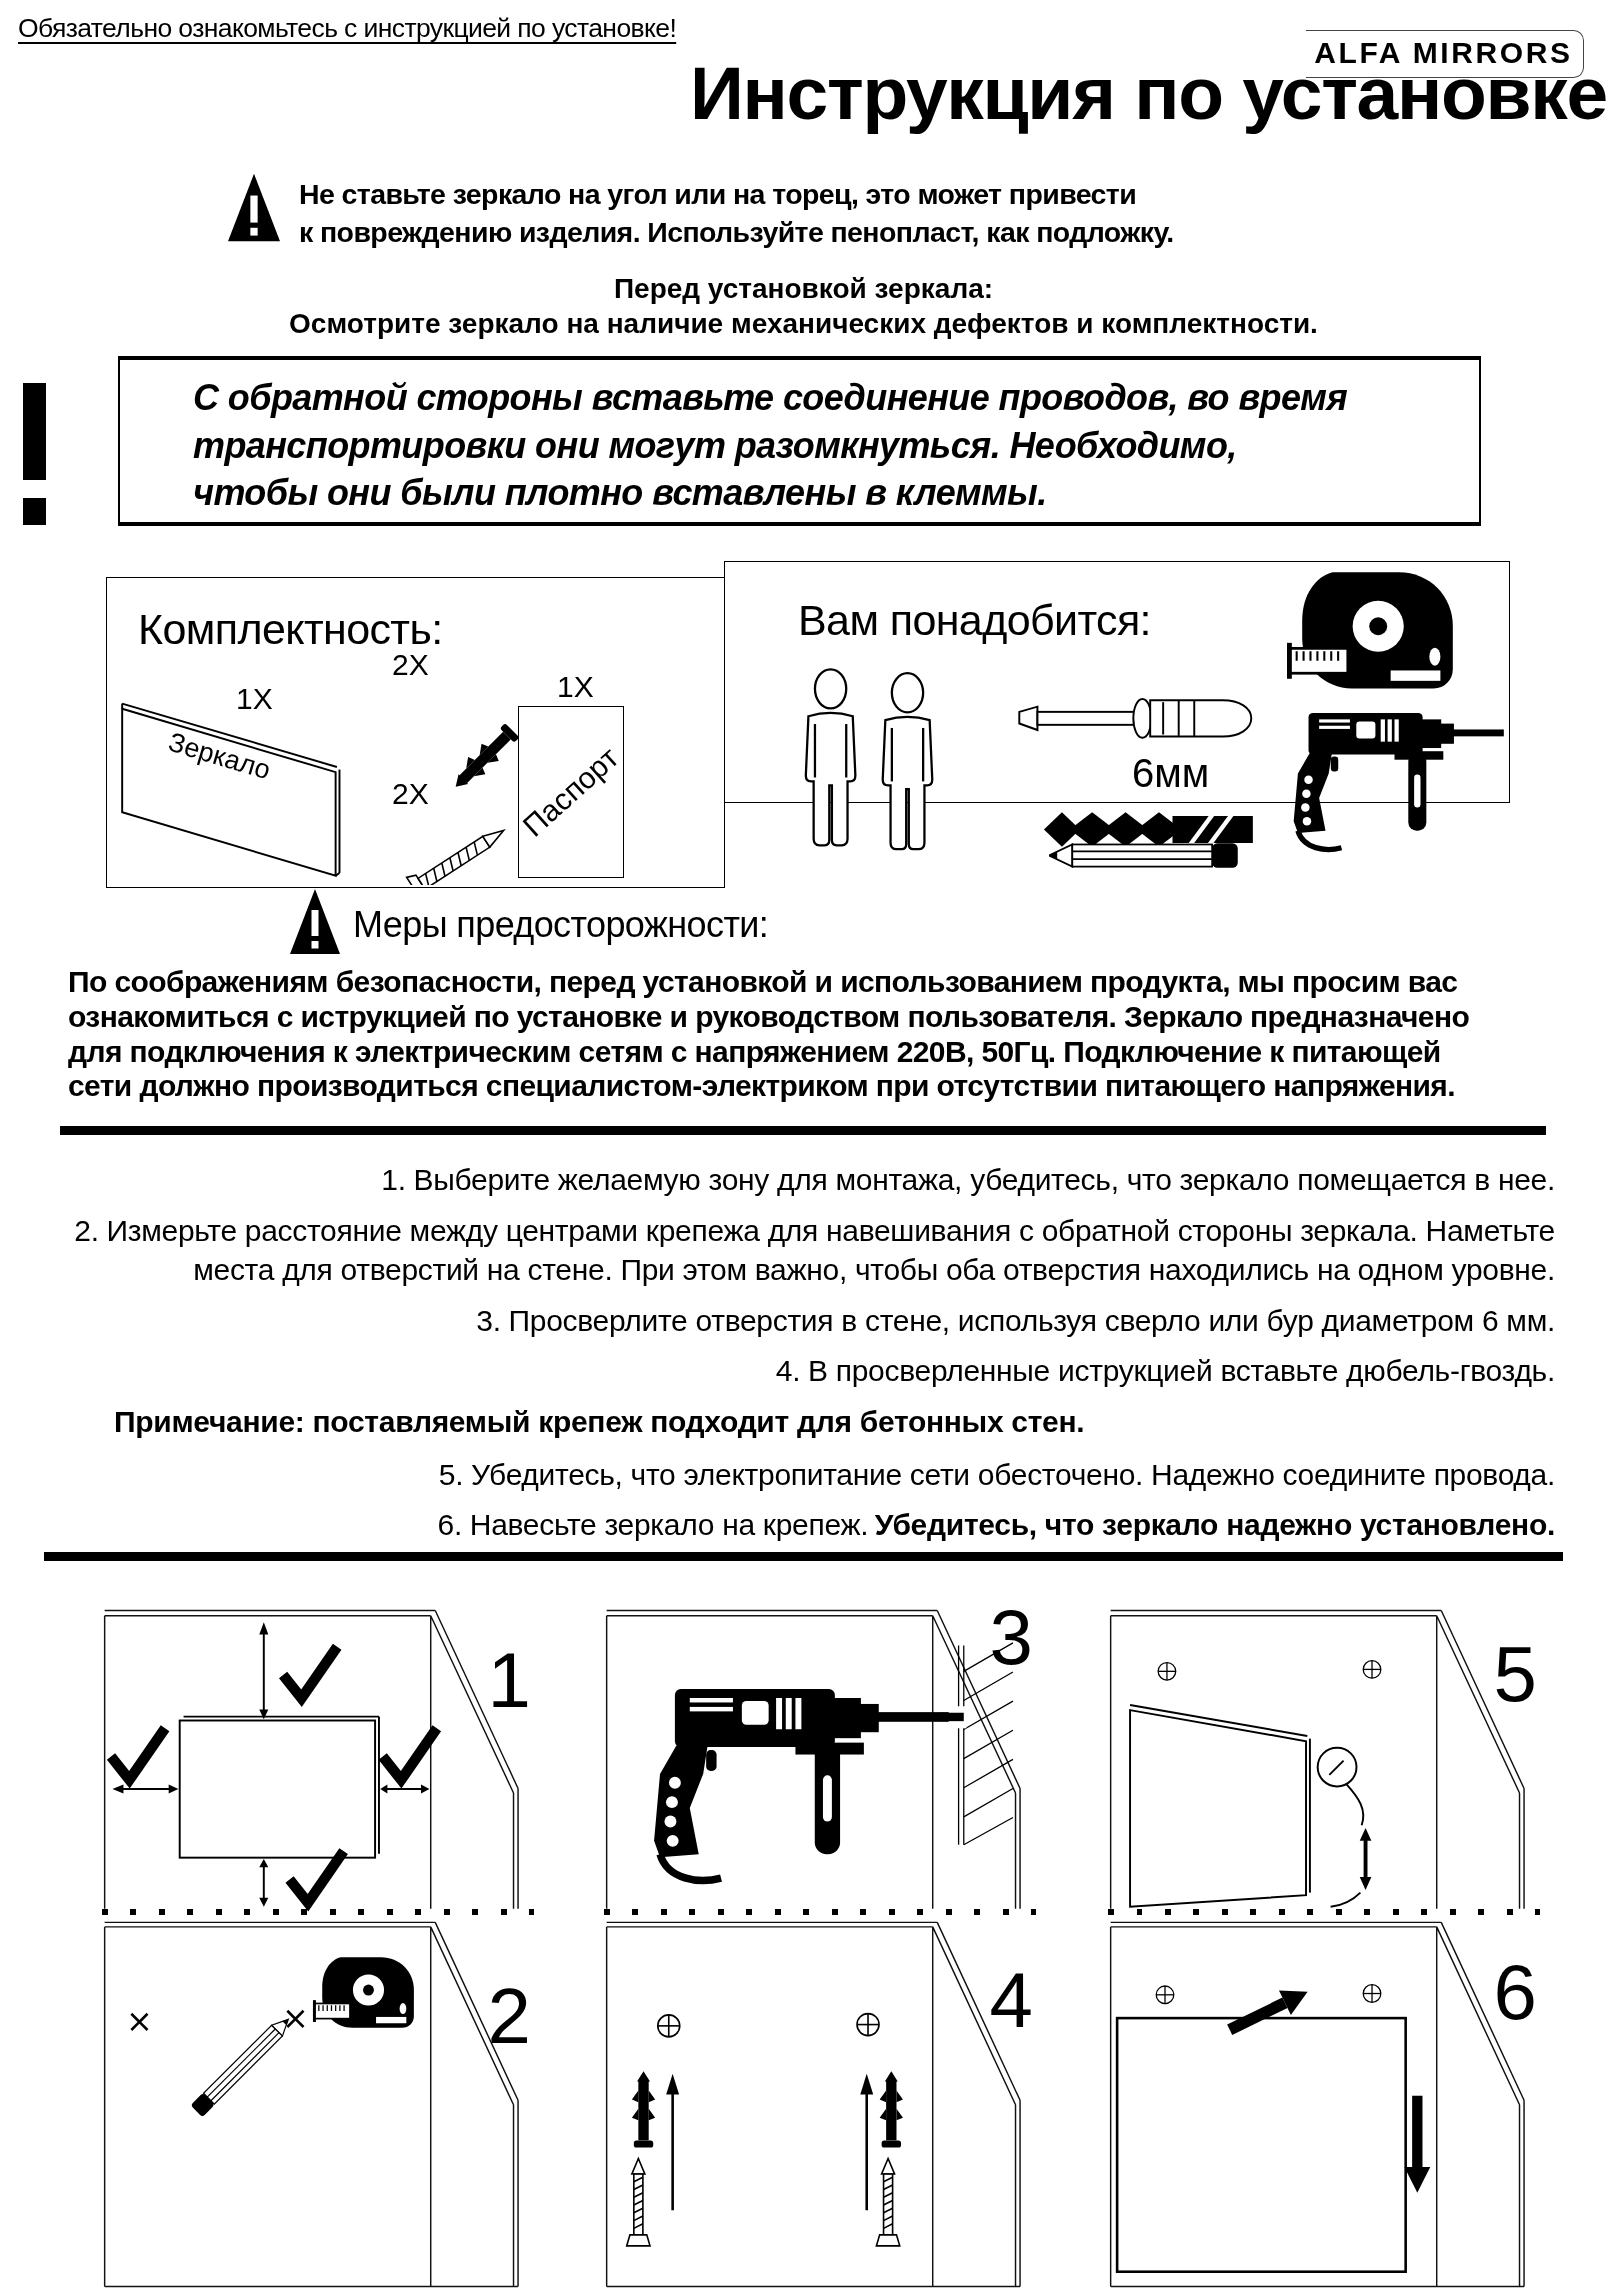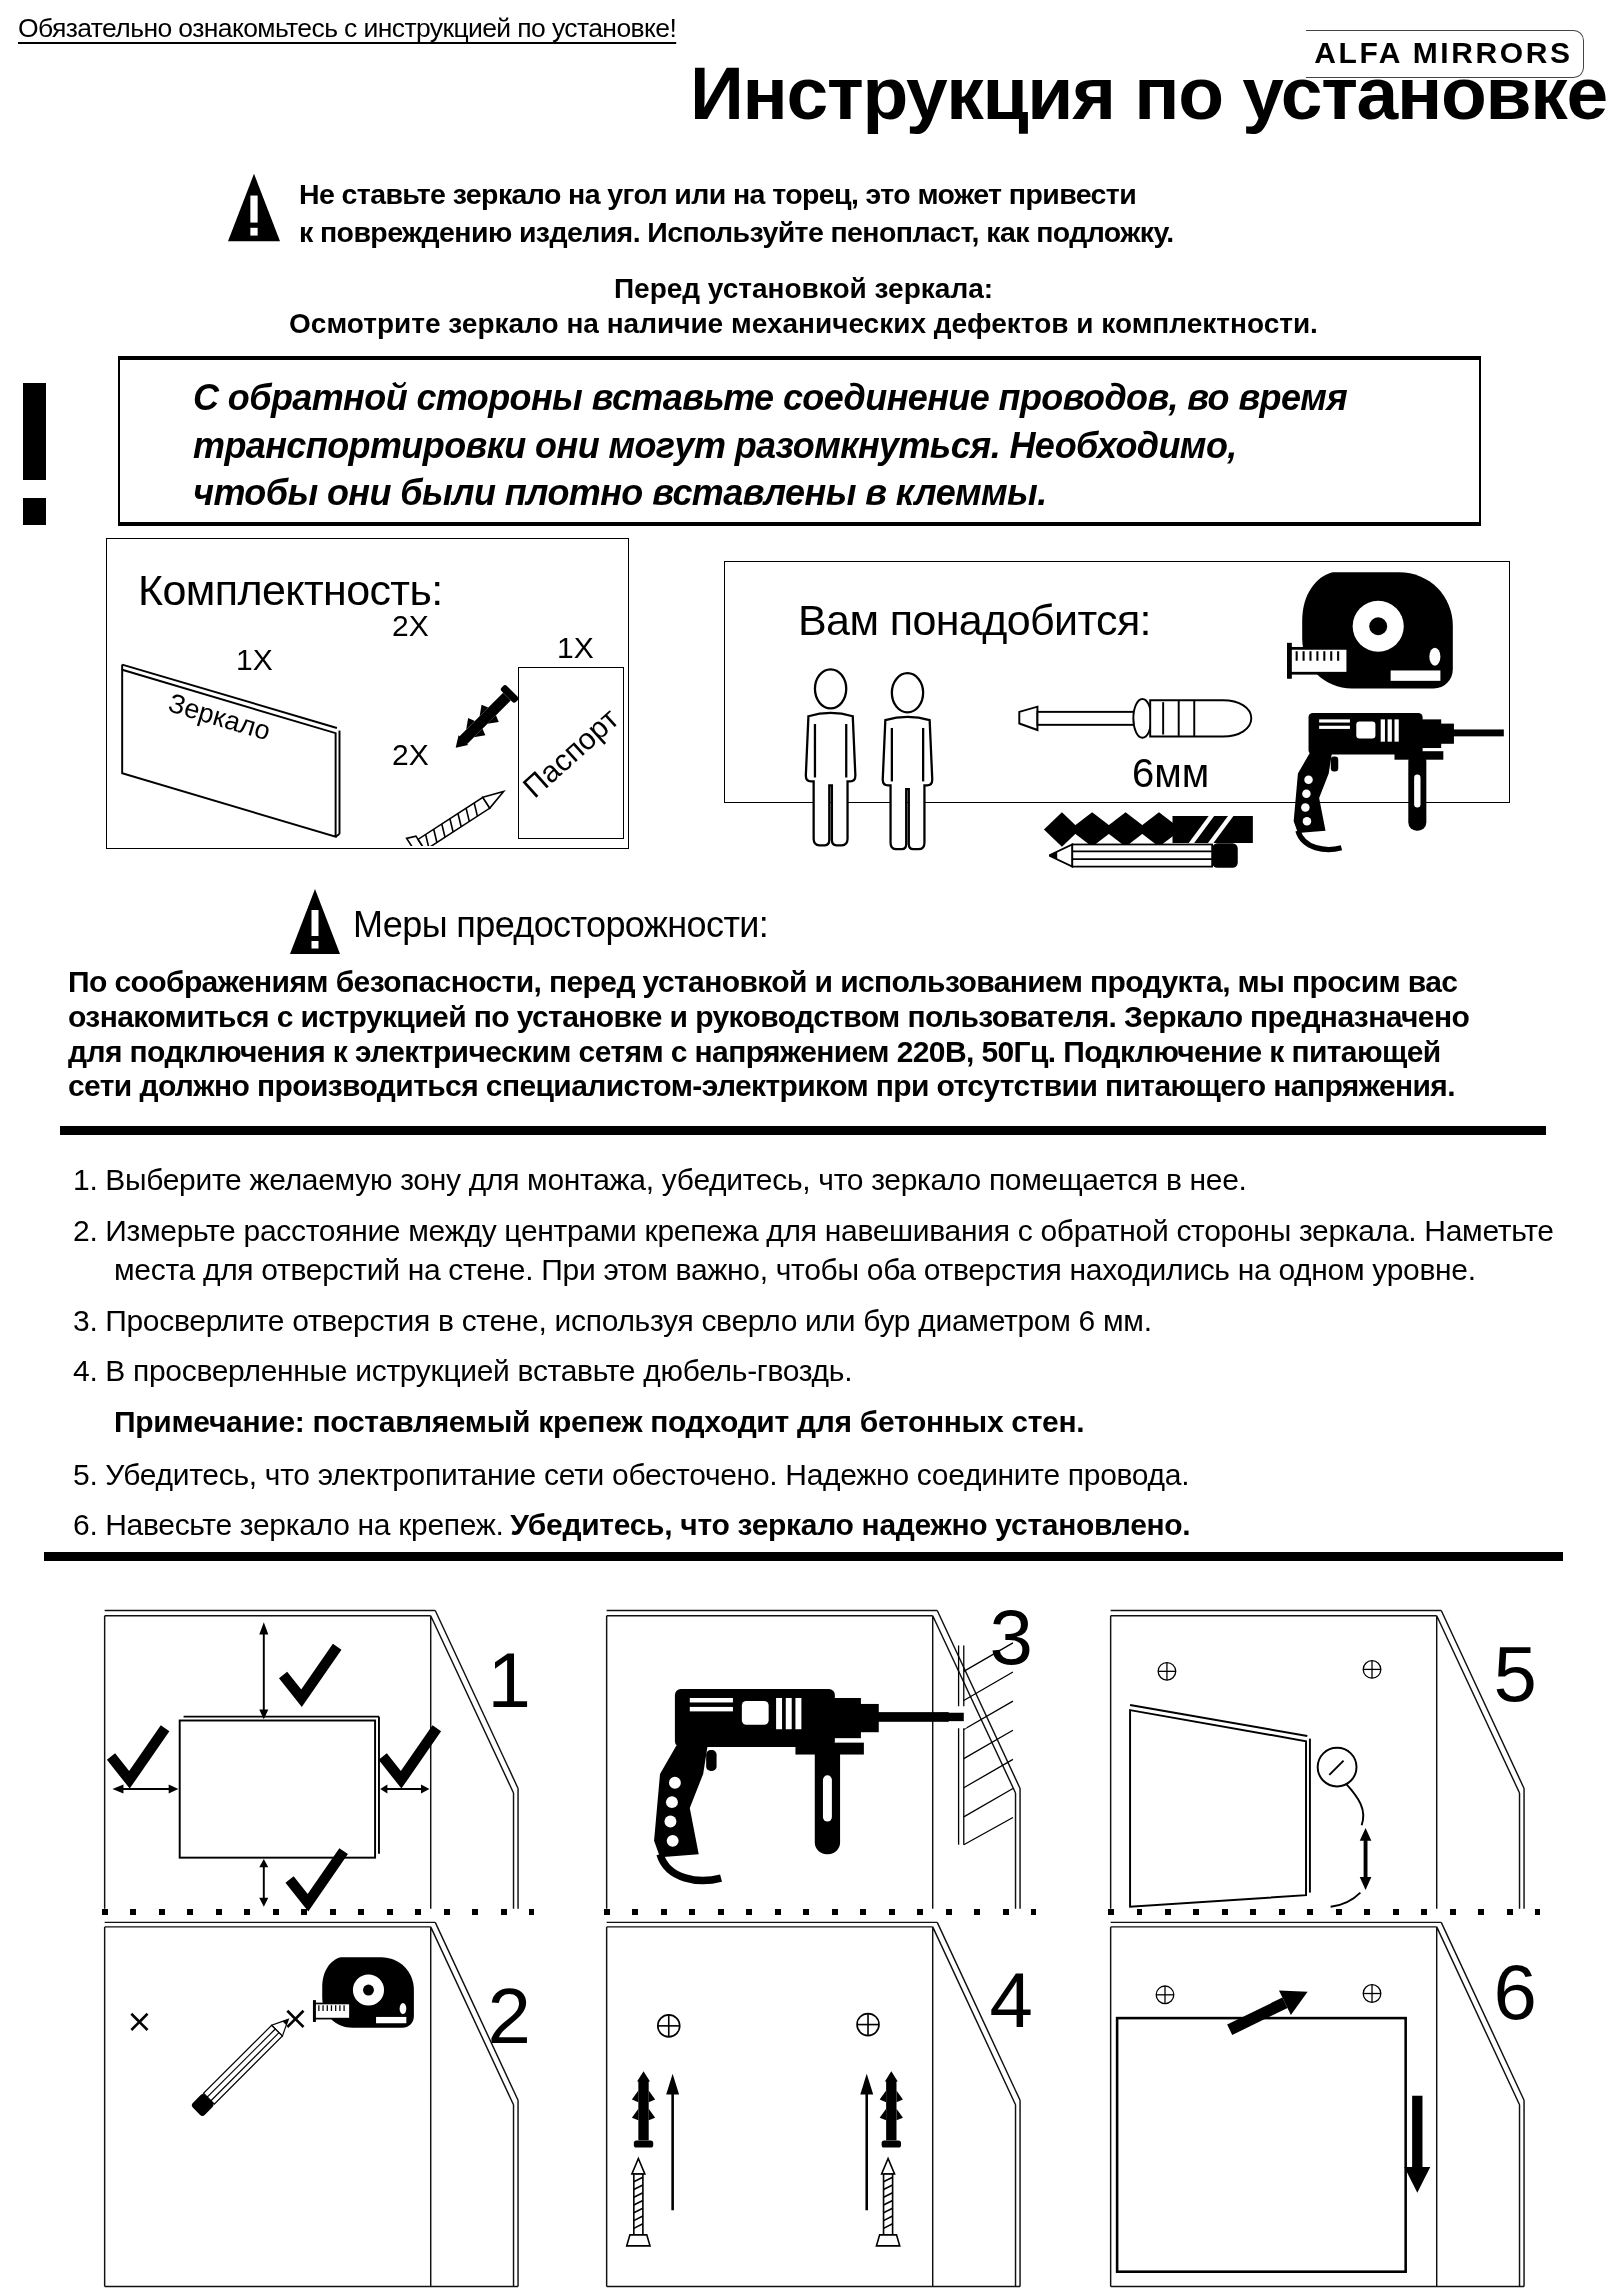--- a/index.html
+++ b/index.html
@@ -28,21 +28,21 @@
   .bang{position:absolute;left:23px;top:383px;width:24.6px;}
   .bang .bar{width:23px;height:97px;background:#000;}
   .bang .dot{width:23px;height:27px;background:#000;margin-top:18px;}
   .alert-box{position:absolute;left:118px;top:356px;width:1363px;height:170px;box-sizing:border-box;
              border:2.6px solid #000;border-top-width:4.5px;border-bottom-width:4.5px;
              padding:14.2px 6.5px 0 73px;}
   .alert-box .aline{font-size:36px;font-weight:700;font-style:italic;line-height:1.32;
                     letter-spacing:-0.6px;white-space:nowrap;}
 
   
-  .kit-box{position:absolute;left:106px;top:538px;width:523px;height:311px;box-sizing:border-box;
+  .kit-box{position:absolute;left:106px;top:577px;width:619px;height:311px;box-sizing:border-box;
            border:1.9px solid #000;}
   .tools-box{position:absolute;left:724px;top:561px;width:786px;height:242px;box-sizing:border-box;
              border:1.9px solid #000;}
   .box-title{position:absolute;font-size:43px;font-weight:400;letter-spacing:-0.6px;white-space:nowrap;}
   .qty{position:absolute;font-size:30px;}
   .rot-label{display:block;font-size:27px;white-space:nowrap;}
   .passport{position:absolute;left:411px;top:128px;width:104px;height:170px;border:1.9px solid #000;
             display:flex;align-items:center;justify-content:center;}
   .passport .rot-label{transform:rotate(-42deg);font-size:30px;}
   .mirror-label{position:absolute;left:60px;top:163px;transform:rotate(16.5deg);font-size:27px;}
@@ -55,21 +55,21 @@
   .precautions .pline{font-size:30px;font-weight:700;line-height:1.16;letter-spacing:-0.6px;
                       white-space:nowrap;}
 
   .rule{position:absolute;background:#000;height:9px;}
   .rule1{left:60px;top:1126px;width:1486px;}
   .rule2{left:44px;top:1552px;width:1519px;}
 
   
   .steps{position:absolute;left:73px;top:1160px;width:1482px;font-size:30px;line-height:1.32;
          letter-spacing:-0.3px;}
-  .step{padding-left:41px;text-indent:-41px;margin-bottom:11px;}
+  .step{padding-left:41px;text-indent:-41px;margin-bottom:11px;text-align:right;}
   .step .sn{margin-right:7.8px;}
   .step-note{padding-left:41px;font-weight:700;margin:6.5px 0 13px 0;}
   .step .st-b{font-weight:700;margin-left:6.5px;}
 
   
   .panel-col{position:absolute;top:1573px;width:447px;height:722px;}
   .panel-col svg{position:absolute;left:0;top:0;}
   .pnum{position:absolute;left:366px;width:71px;text-align:right;font-size:78px;font-weight:400;}
   .dots{position:absolute;left:7.8px;top:336px;width:432px;height:5.8px;
         background:repeating-linear-gradient(90deg,#000 0 5.8px,transparent 5.8px 28.5px);}

